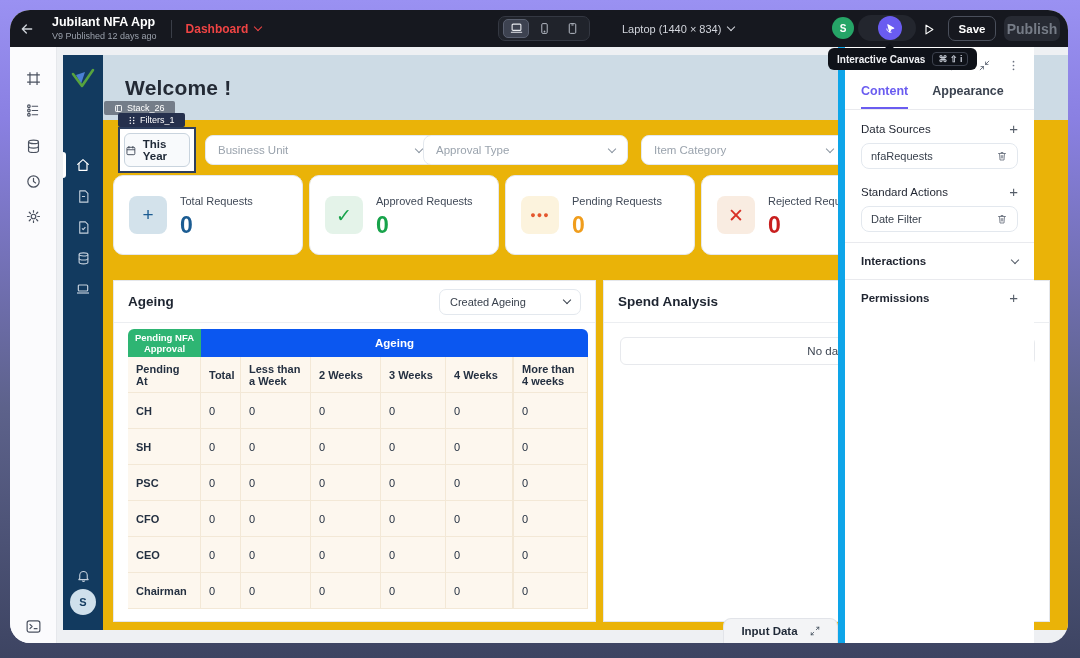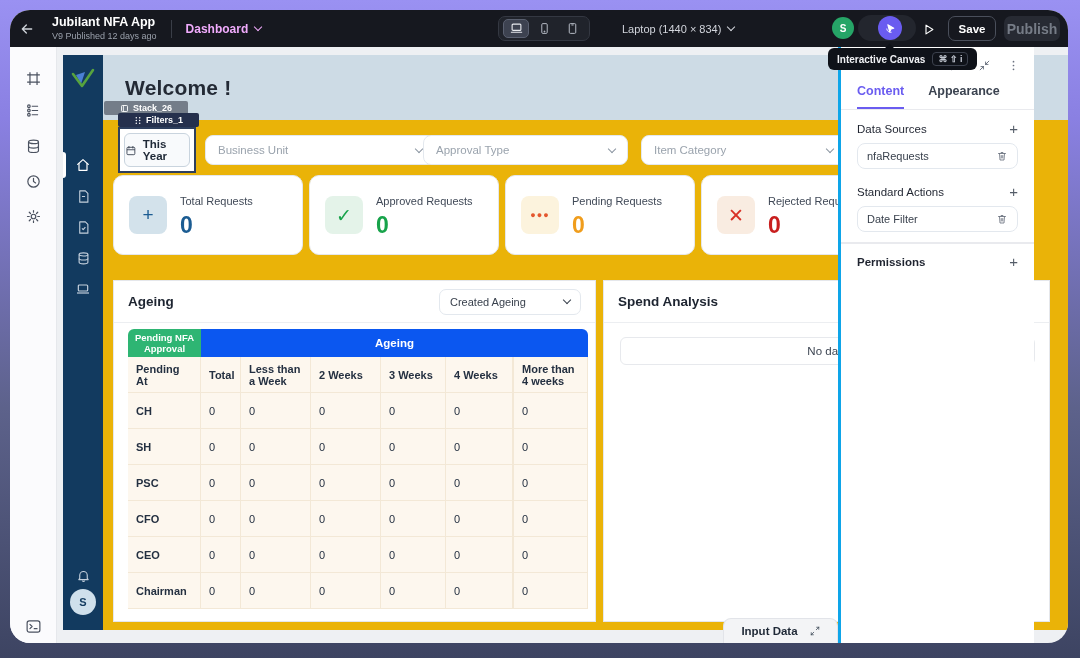--- a/index.html
+++ b/index.html
@@ -10,21 +10,21 @@
             border-radius:20px; overflow:hidden; background:#eef0f3; }
 
   
   .topbar { position:absolute; left:0; top:0; width:100%; height:37px; background:#16181f;
             display:flex; align-items:center; color:#e7e9ee; }
   .tb-back { width:34px; display:flex; justify-content:center; color:#cfd3da; cursor:pointer; }
   .tb-title-wrap { margin-left:8px; }
   .tb-title { font-size:12.5px; font-weight:700; color:#fff; line-height:13px; }
   .tb-sub { font-size:9px; color:#9aa0ab; margin-top:2px; }
   .tb-div { width:1px; height:18px; background:#3a3e48; margin:0 14px; }
-  .tb-page { display:flex; align-items:center; gap:7px; font-size:12px; font-weight:600; color:#f0abfc; cursor:pointer; }
+  .tb-page { display:flex; align-items:center; gap:7px; font-size:12px; font-weight:600; color:#ef4444; cursor:pointer; }
   .chev { width:6px; height:6px; border-right:1.5px solid currentColor; border-bottom:1.5px solid currentColor;
           transform:rotate(45deg); display:inline-block; margin-top:-3px; }
   .tb-devices { position:absolute; left:488px; top:6px; width:92px; height:25px; background:#20232b;
                 border:1px solid #343842; border-radius:7px; display:flex; align-items:center; justify-content:space-around; padding:0 3px; }
   .dev { width:26px; height:19px; display:flex; align-items:center; justify-content:center; border-radius:5px; color:#b9bec8; cursor:pointer; }
   .dev.sel { background:#3d4250; border:1px solid #5a6070; color:#e8eaee; }
   .tb-devlabel { position:absolute; left:612px; top:0; height:37px; display:flex; align-items:center; gap:7px;
                  font-size:11px; color:#d2d5dc; cursor:pointer; }
   .pill { position:absolute; left:848px; top:5px; width:58px; height:26px; border-radius:14px; background:#23262e; }
   .avatar { width:22px; height:22px; border-radius:50%; background:#26a567; color:#fff; font-size:10px; font-weight:700;
@@ -48,22 +48,22 @@
   .nav-ic.active { color:#fff; }
   .nav-indicator { position:absolute; left:0; width:3px; height:26px; border-radius:0 3px 3px 0; background:#fff; }
   .nav-avatar { position:absolute; left:7px; width:26px; height:26px; border-radius:50%; background:#cfe0ec;
                 color:#123a5f; font-weight:700; font-size:11px; display:flex; align-items:center; justify-content:center; cursor:pointer; }
   .app-content { position:absolute; left:93px; top:45px; width:965px; height:575px; background:#eab308; }
   .welcome-band { position:absolute; left:0; top:0; width:100%; height:65px; background:#cddbe5;
                   display:flex; align-items:center; padding-left:22px; }
   .welcome-title { font-size:21px; font-weight:600; color:#232a35; letter-spacing:.2px; }
 
   
-  .tag { position:absolute; height:14px; display:flex; align-items:center; gap:4px; padding:0 16px;
-         font-size:9px; font-weight:700; color:#fff; border-radius:2px; z-index:5; }
+  .tag { position:absolute; height:14px; display:flex; align-items:center; gap:4px; padding:0 10px;
+         font-size:9px; font-weight:400; color:#fff; border-radius:2px; z-index:5; }
   .tag-stack { left:1px; top:46px; background:#747d89; }
   .tag-filters { left:15px; top:58px; background:#25304d; }
   .sel-rect { position:absolute; left:15px; top:72px; width:78px; height:46px; border:2px solid #2e3f5e; background:#fff; z-index:4; }
 
   
   .btn-thisyear { position:absolute; left:21px; top:78px; width:66px; height:34px; background:#f8fafc;
                   border:1px solid #c9d4de; border-radius:6px; display:flex; align-items:center; justify-content:center; gap:6px;
                   font-size:11.5px; font-weight:700; color:#1f2937; z-index:5; cursor:pointer; }
   .dropdown { position:absolute; top:80px; height:30px; background:#fff; border:1px solid #e3e8ee; border-radius:8px;
               display:flex; align-items:center; justify-content:space-between; padding:0 12px;
@@ -105,21 +105,21 @@
   .empty-box { position:absolute; left:16px; top:56px; width:415px; height:28px; border:1px solid #e7e9ed; border-radius:6px;
                display:flex; align-items:center; justify-content:center; font-size:11.5px; color:#3c4451; background:#fff; }
 
   
   .dock { position:absolute; left:713px; top:608px; width:115px; height:25px; background:#f3f4f6;
           border:1px solid #e2e4e9; border-bottom:none; border-radius:8px 8px 0 0; display:flex; align-items:center;
           justify-content:center; gap:12px; font-size:11.5px; font-weight:700; color:#1f2937; cursor:pointer; z-index:6; }
   .dock .exp { color:#4b5563; display:flex; }
 
   
-  .panel { position:absolute; left:828px; top:37px; width:196px; height:596px; background:#fff; border-left:3px solid #0ea5e9; z-index:8; }
+  .panel { position:absolute; left:828px; top:37px; width:196px; height:596px; background:#fff; border-left:7px solid #0ea5e9; z-index:8; }
   .p-icons { display:flex; justify-content:flex-end; gap:16px; padding:12px 14px 2px 0; color:#6b7280; }
   .p-icons span { cursor:pointer; display:flex; }
   .p-tabs { display:flex; gap:24px; padding:10px 16px 0 16px; border-bottom:1px solid #e9eaee; }
   .p-tab { font-size:12.5px; padding-bottom:9px; cursor:pointer; color:#3b4350; font-weight:600; }
   .p-tab.active { color:#6a5cf0; font-weight:700; border-bottom:2px solid #6a5cf0; }
   .p-sec { display:flex; align-items:center; justify-content:space-between; padding:13px 16px 8px 16px; }
   .p-sec .t { font-size:11.5px; font-weight:400; color:#1f2430; }
   .p-plus { font-size:15px; color:#555d69; cursor:pointer; line-height:10px; }
   .p-item { margin:0 16px 4px 16px; height:26px; border:1px solid #e3e8ee; border-radius:8px;
             display:flex; align-items:center; justify-content:space-between; padding:0 9px; font-size:11px; color:#39414d; }
@@ -489,20 +489,24 @@
       <span>Date Filter</span>
       <span class="trash">
         <svg width="12" height="12" viewBox="0 0 24 24" fill="none" stroke="currentColor" stroke-width="1.7" stroke-linecap="round">
             <path d="M5 7h14M10 7V5h4v2M7 7l1 13h8l1-13"></path>
             <path d="M10.5 11v5M13.5 11v5"></path>
           </svg>
       </span>
     </div>
 
     <div class="p-div"></div>
+    <div class="p-row">
+      <span class="t">Interactions</span>
+      <span class="chev"></span>
+    </div>
     <div class="p-div" style="margin-top:0;"></div>
     <div class="p-row">
       <span class="t">Permissions</span>
       <span class="p-plus">+</span>
     </div>
   </div>
 
   <div class="tooltip">
     <span class="caret"></span>
     <span>Interactive Canvas</span>

